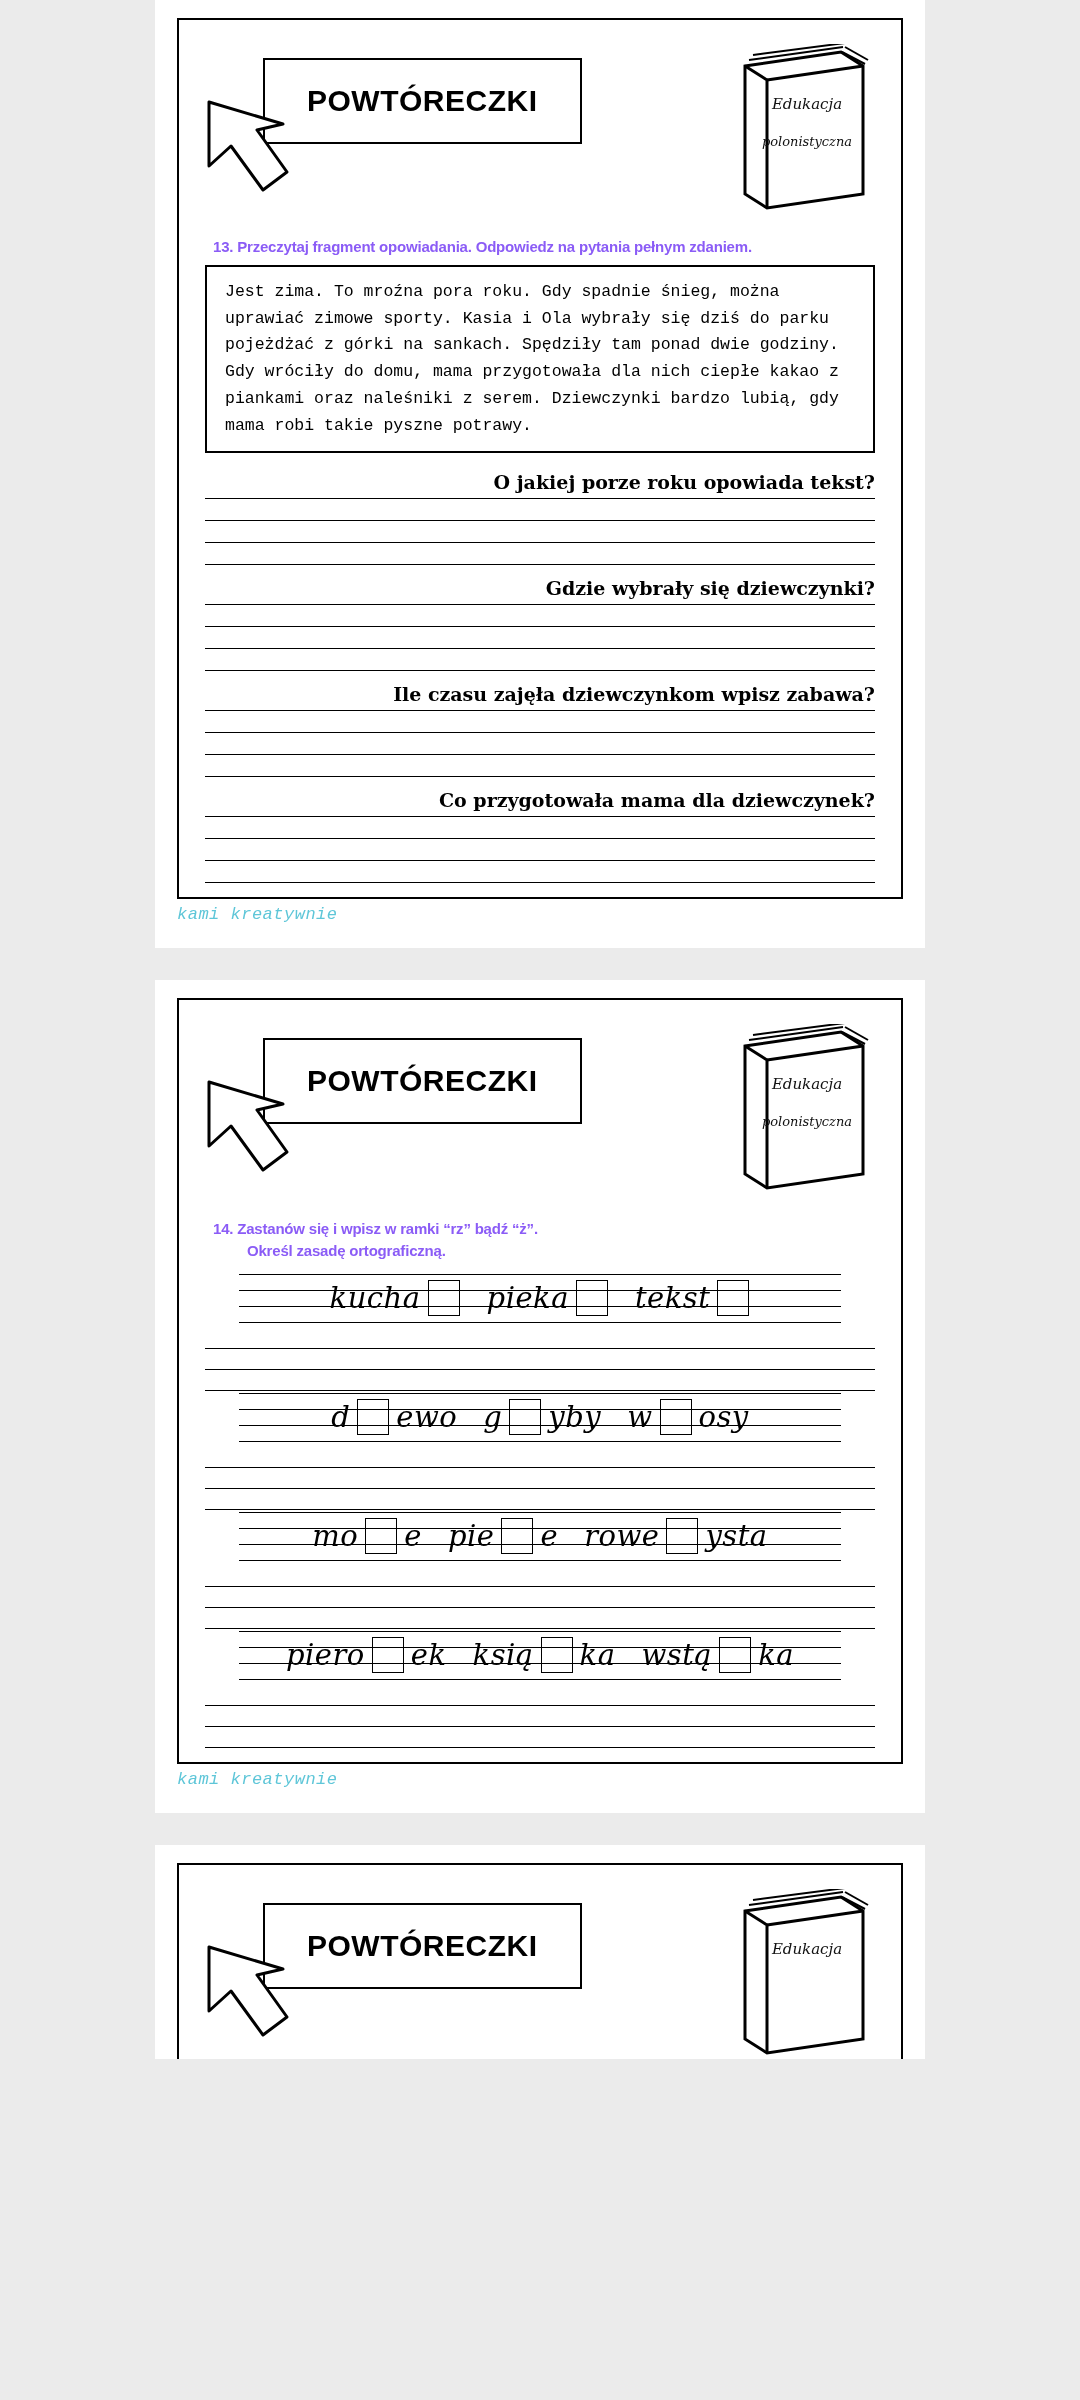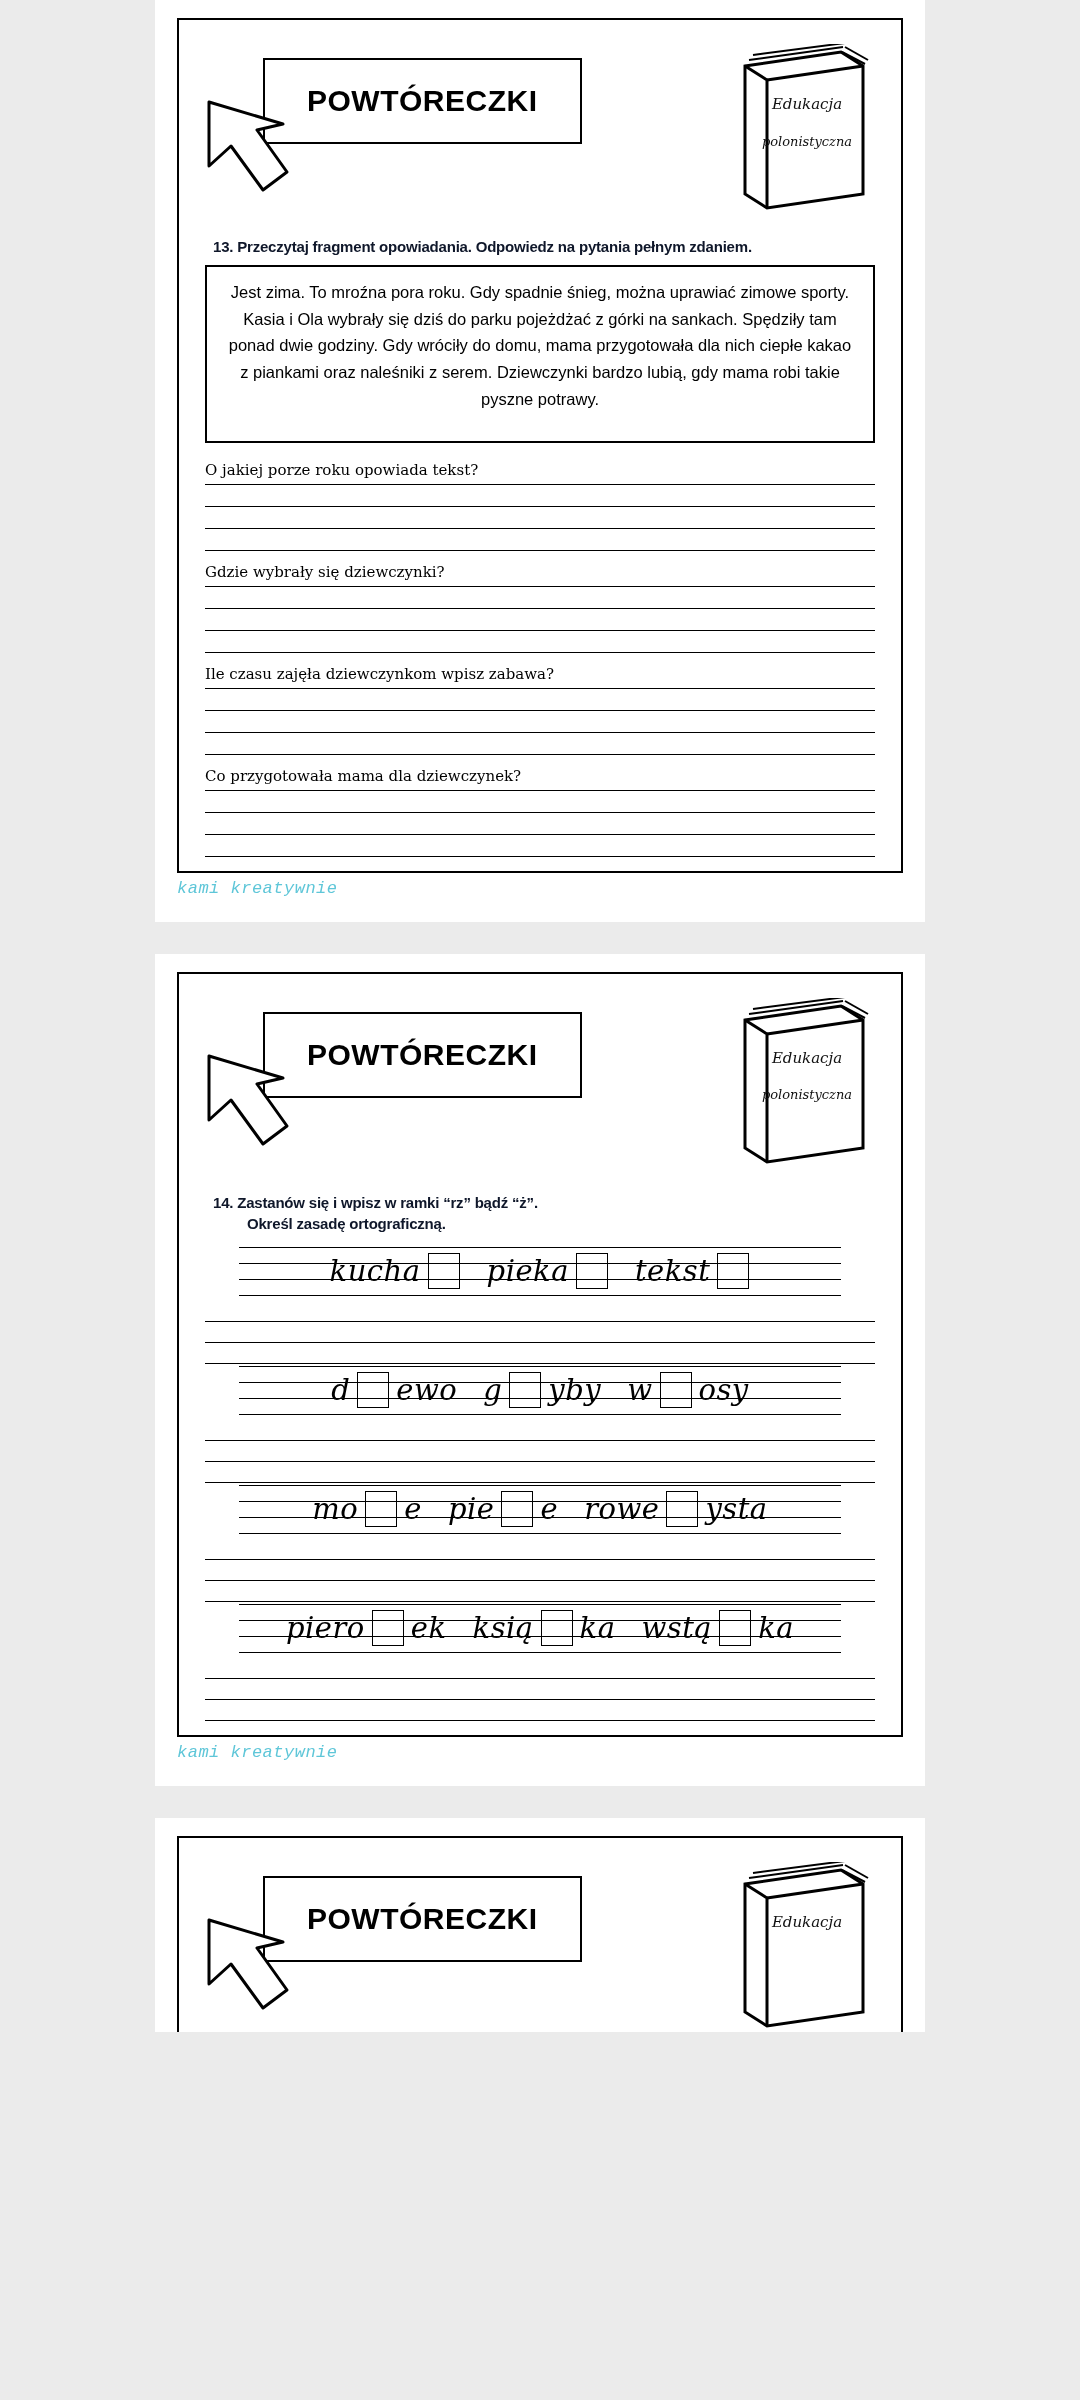--- a/index.html
+++ b/index.html
@@ -88,48 +88,48 @@
     font-size: 15px;
     color: #111;
     line-height: 1.1;
   }
   .book-label .l2 { display:block; margin-top: 22px; font-size: 13px; }
 
   
   .task-line {
     font-size: 15px;
     font-weight: bold;
-    color: #0f172a;
+    color: #8b5cf6;
     margin: 2px 0 10px 14px;
     letter-spacing: -0.2px;
   }
   .task-line.two-line { line-height: 1.45; }
   .task-line .sub { display:block; margin-left: 34px; }
 
   
   .reading-box {
     border: 2px solid #000;
     margin: 0 6px 14px 6px;
-    padding: 12px 18px 28px 18px;
-    text-align: center;
+    padding: 12px 18px 12px 18px;
     font-size: 16.5px;
     line-height: 1.62;
     color: #000;
-    font-family: Liberation Sans, sans-serif;
+    font-family: Liberation Mono, monospace;
   }
 
   
   .q-block { margin: 0 6px; }
   .question {
-    text-align: left;
+    text-align: right;
     font-family: "DejaVu Serif", serif;
-    font-size: 15px;
+    font-size: 19px;
     color: #000;
     padding: 4px 0 5px 0;
     border-bottom: 1.5px solid #000;
+    font-weight: bold;
   }
   .rule {
     border-bottom: 1.5px solid #000;
     height: 21px;
   }
   .rule.last { margin-bottom: 8px; }
 
   .word-staff {
     position: relative;
     height: 54px;

